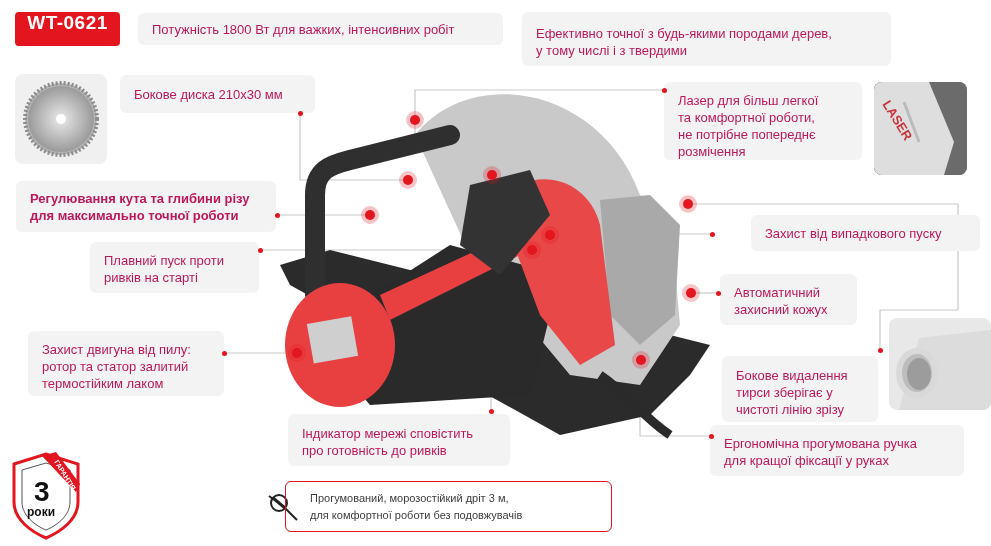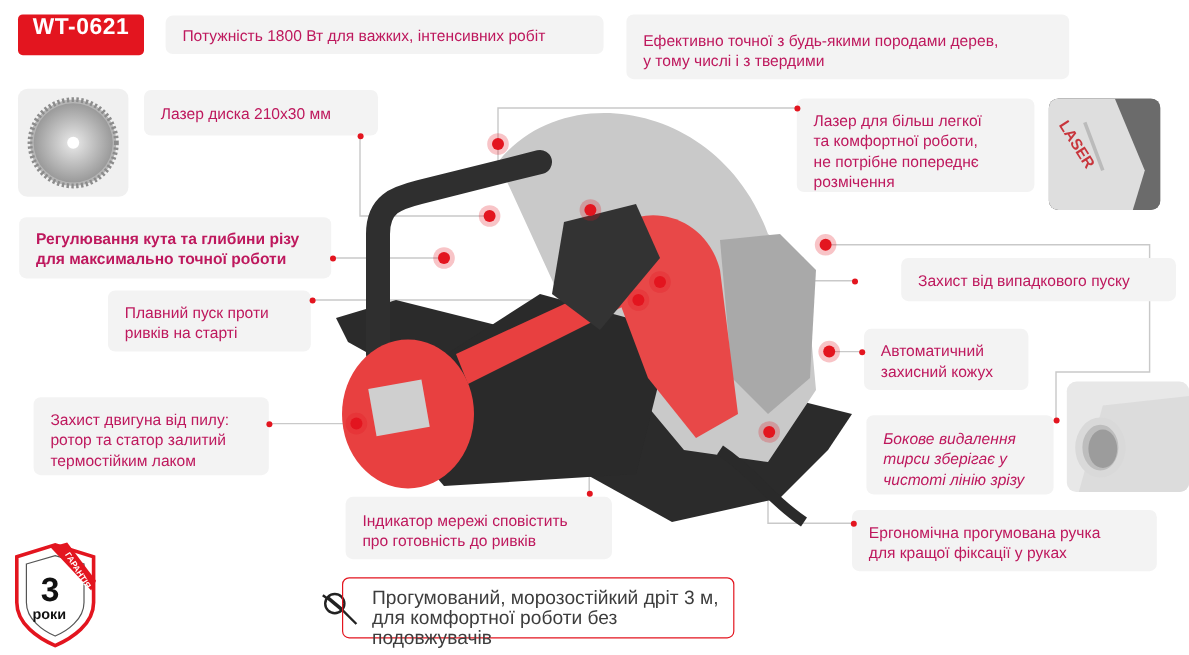--- a/index.html
+++ b/index.html
@@ -4,21 +4,21 @@
 <style>
   html,body{margin:0;padding:0;background:#ffffff;}
   body{width:991px;height:546px;position:relative;overflow:hidden;font-family:"Liberation Sans","DejaVu Sans",sans-serif;color:#3a3a3a;}
   .box{position:absolute;background:#f3f3f3;border-radius:6px;font-size:13px;line-height:17px;color:#be185d;box-sizing:border-box;}
   .box span{display:block;white-space:pre-line;}
   .model{position:absolute;left:15px;top:12px;width:105px;height:34px;background:#e3151f;border-radius:4px;color:#fff;font-weight:bold;font-size:19px;display:flex;justify-content:center;letter-spacing:0.5px;}
   .thumb{position:absolute;background:#f0f0f0;border-radius:8px;overflow:hidden;}
   .dot{position:absolute;width:5px;height:5px;border-radius:50%;background:#e3151f;}
   .bigdot{position:absolute;width:10px;height:10px;border-radius:50%;background:#e3151f;box-shadow:0 0 0 4px rgba(227,21,31,0.25);}
   svg.lines{position:absolute;left:0;top:0;}
-  .cordbox{position:absolute;left:285px;top:481px;width:327px;height:51px;border:1.5px solid #e3151f;border-radius:6px;box-sizing:border-box;font-size:16px;line-height:17px;color:#3d3d3d;padding:8px 0 0 24px;}
+  .cordbox{position:absolute;left:285px;top:481px;width:327px;height:51px;border:1.5px solid #e3151f;border-radius:6px;box-sizing:border-box;font-size:11px;line-height:17px;color:#3d3d3d;padding:8px 0 0 24px;}
 </style>
 </head>
 <body>
 
 <svg class="lines" width="991" height="546">
   <g fill="none" stroke="#c9c9c9" stroke-width="1.2">
     <polyline points="300,112 300,180 408,180"></polyline>
     <polyline points="277,215 370,215"></polyline>
     <polyline points="260,250 530,250"></polyline>
     <polyline points="224,353 295,353"></polyline>
@@ -52,21 +52,21 @@
           <stop offset="1" stop-color="#9a9a9a"></stop>
         </radialGradient>
       </defs>
     <circle cx="46" cy="45" r="36" fill="#b5b5b5" stroke="#8c8c8c" stroke-width="4" stroke-dasharray="2 2"></circle>
     <circle cx="46" cy="45" r="33" fill="url(#dg)"></circle>
     <circle cx="46" cy="45" r="5" fill="#ffffff"></circle>
   </svg>
 </div>
 
 <div class="box" style="left:120px;top:75px;width:195px;height:38px;padding:11px 0 0 14px;">
-  <span>Лазер диска 210х30 мм</span>
+  <span>Бокове диска 210х30 мм</span>
 </div>
 
 <div class="box" style="left:664px;top:82px;width:198px;height:78px;padding:10px 0 0 14px;">
   <span>Лазер для більш легкої
 та комфортної роботи,
 не потрібне попереднє
 розмічення</span>
 </div>
 
 <div class="thumb" style="left:874px;top:82px;width:93px;height:93px;background:#8e8e8e;">
@@ -96,21 +96,21 @@
 
 <div class="box" style="left:751px;top:215px;width:229px;height:36px;padding:10px 0 0 14px;">
   <span>Захист від випадкового пуску</span>
 </div>
 
 <div class="box" style="left:720px;top:274px;width:137px;height:51px;padding:10px 0 0 14px;">
   <span>Автоматичний
 захисний кожух</span>
 </div>
 
-<div class="box" style="left:722px;top:346px;width:156px;height:66px;padding:11px 0 0 14px;font-style:italic;">
+<div class="box" style="left:722px;top:356px;width:156px;height:66px;padding:11px 0 0 14px;">
   <span>Бокове видалення
 тирси зберігає у
 чистоті лінію зрізу</span>
 </div>
 
 <div class="thumb" style="left:889px;top:318px;width:102px;height:92px;background:#e8e8e8;">
   <svg width="102" height="92">
     <path d="M10 92 L30 20 L102 12 L102 92 Z" fill="#dcdcdc"></path>
     <ellipse cx="28" cy="55" rx="18" ry="22" fill="#bdbdbd" stroke="#d9d9d9" stroke-width="6"></ellipse>
     <ellipse cx="30" cy="56" rx="12" ry="16" fill="#9c9c9c"></ellipse>

